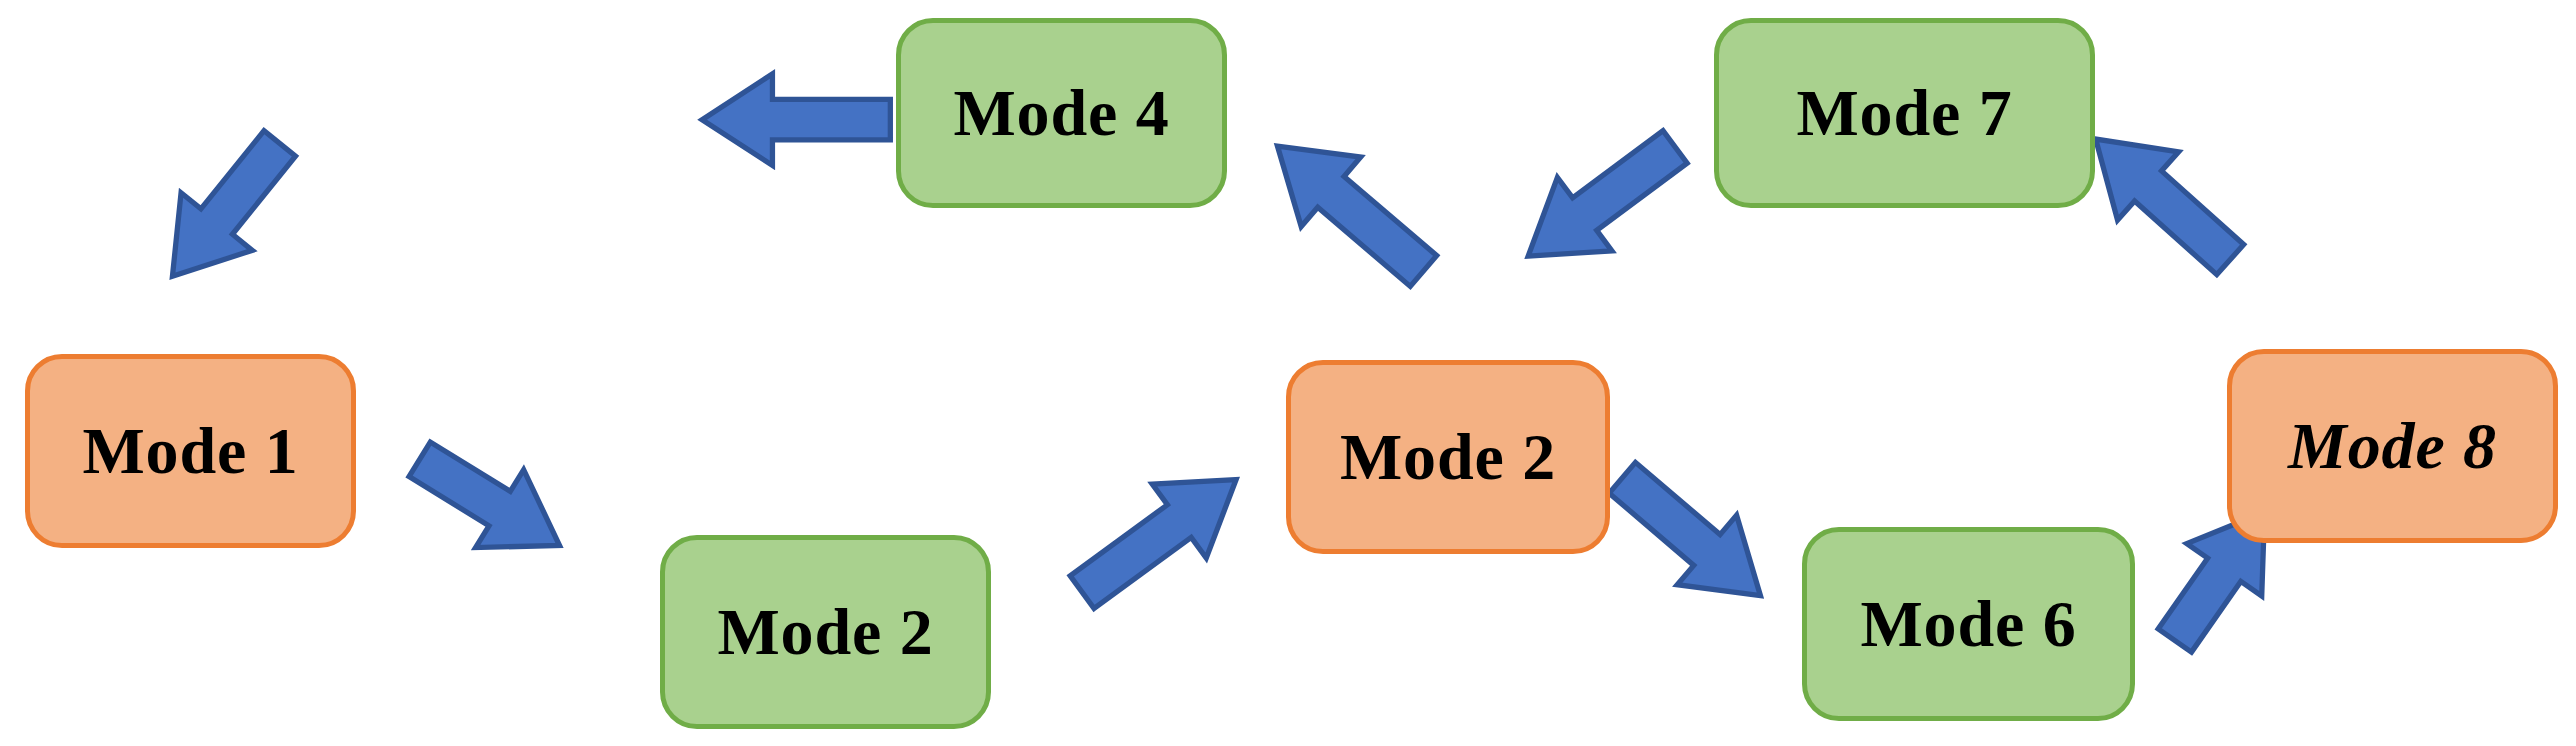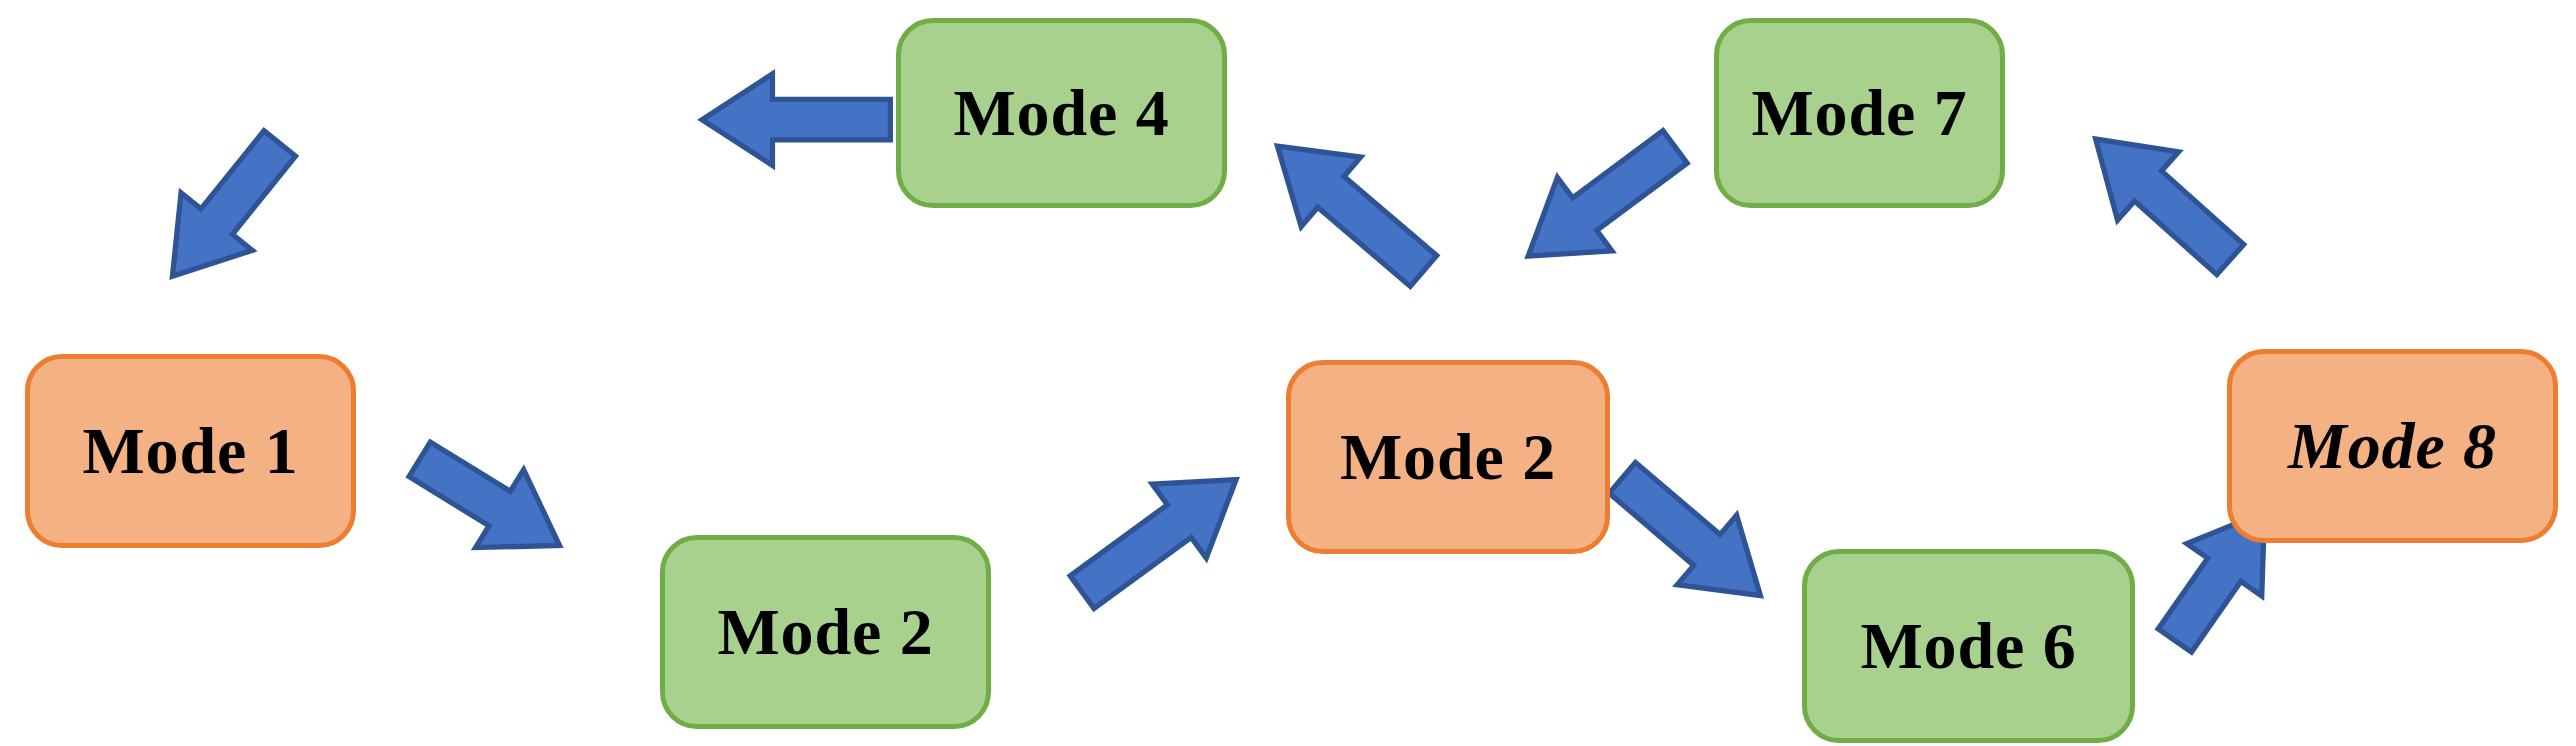--- a/index.html
+++ b/index.html
@@ -61,23 +61,23 @@
     </div>
     <div class="node green" style="left: 660px; top: 535px; width: 331px; height: 194px;">
       <span class="label">Mode 2</span>
     </div>
     <div class="node green" style="left: 896px; top: 17.6px; width: 331px; height: 190px;">
       <span class="label">Mode 4</span>
     </div>
     <div class="node orange" style="left: 1286px; top: 324px; width: 324px; height: 194px;">
       <span class="label">Mode 2</span>
     </div>
-    <div class="node green" style="left: 1802px; top: 549px; width: 333px; height: 194px;">
+    <div class="node green" style="left: 1802px; top: 527px; width: 333px; height: 194px;">
       <span class="label">Mode 6</span>
     </div>
-    <div class="node green" style="left: 1714px; top: 17.6px; width: 291px; height: 190px;">
+    <div class="node green" style="left: 1714px; top: 17.6px; width: 381px; height: 190px;">
       <span class="label">Mode 7</span>
     </div>
     <div class="node orange" style="left: 2227px; top: 313px; width: 331px; height: 194px; font-style: italic;">
       <span class="label">Mode 8</span>
     </div>
   </div>
 
 
 </body></html>

